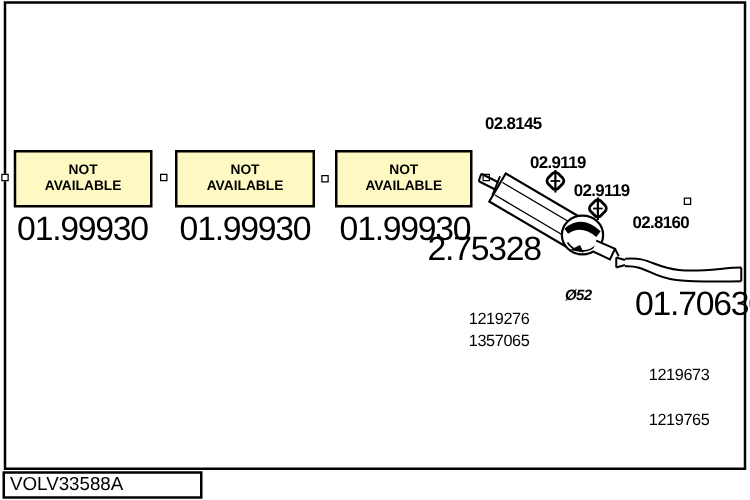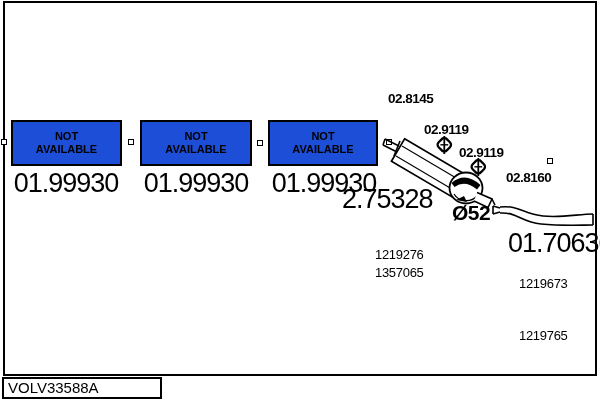--- a/index.html
+++ b/index.html
@@ -10,30 +10,30 @@
   }
   .abs{position:absolute;}
   
   .frame{left:3px;top:1px;width:594px;height:375px;border:2px solid #000;box-sizing:border-box;}
   
   .codebox{left:2px;top:377px;width:160px;height:22px;border:2px solid #000;box-sizing:border-box;
     font-size:15px;line-height:17px;padding-left:4px;background:#fff;}
   
   .na-box{border:2px solid #000;box-sizing:border-box;height:46px;
     display:flex;flex-direction:column;justify-content:center;align-items:center;
-    font-weight:bold;font-size:11px;line-height:13px;text-align:center;background:#1d4ed8;}
+    font-weight:bold;font-size:11px;line-height:13px;text-align:center;background:#fef9c3;}
   
   .price{font-size:27px;letter-spacing:-1px;text-align:center;white-space:nowrap;}
   
   .sq{width:6px;height:6px;border:1.5px solid #000;box-sizing:border-box;background:#fff;}
   
   .plabel{font-weight:bold;font-size:13.5px;letter-spacing:-0.5px;white-space:nowrap;text-align:center;}
   
   .ref{font-size:13px;letter-spacing:-0.3px;white-space:nowrap;margin-top:40px;}
-  .dia{font-weight:bold;font-size:21px;letter-spacing:-0.5px;}
+  .dia{font-weight:bold;font-style:italic;font-size:12px;letter-spacing:-0.5px;margin-top:28px;}
   svg{display:block;overflow:visible;}
   svg text{font-family:"Liberation Sans","DejaVu Sans",sans-serif;}
 </style>
 </head>
 <body>
 
 <div id="stage">
 
   <div class="abs frame"></div>
 
@@ -115,20 +115,20 @@
       <line x1="106" y1="16" x2="106" y2="27" stroke="#000" stroke-width="1.6"></line>
     </svg>
   </div>
 
   <div class="abs price" style="left:342px;top:184px;">2.75328</div>
   <div class="abs ref" style="left:375px;top:207px;">1219276</div>
   <div class="abs ref" style="left:375px;top:225px;">1357065</div>
   <div class="abs dia" style="left:452px;top:201px;">Ø52</div>
 
   <div class="abs price" style="left:508px;top:228px;">01.70630</div>
-  <div class="abs ref" style="left:519px;top:236px;">1219673</div>
+  <div class="abs ref" style="left:519px;top:252px;">1219673</div>
   <div class="abs ref" style="left:519px;top:288px;">1219765</div>
 
   <div class="abs codebox">
     <span>VOLV33588A</span>
   </div>
 
 </div>
 
 </body></html>

